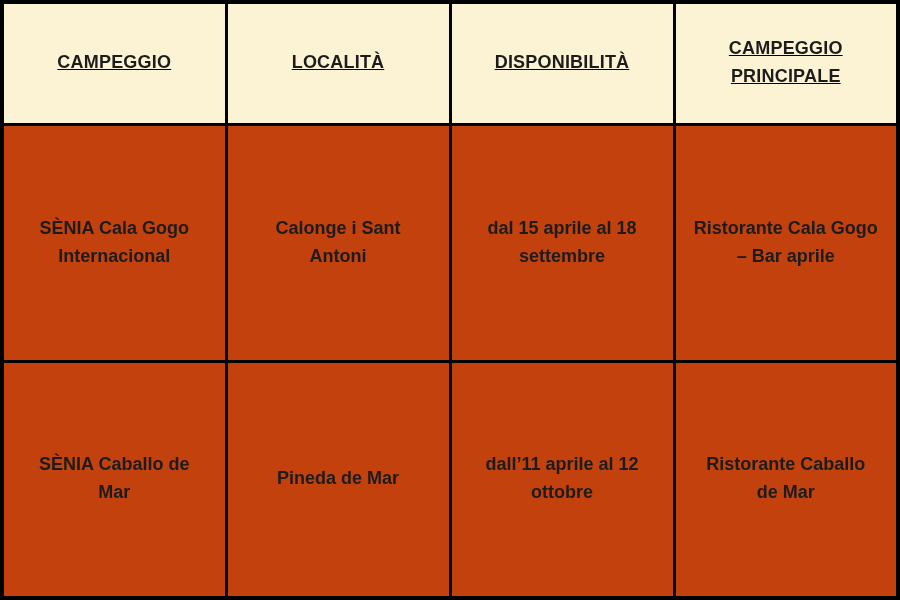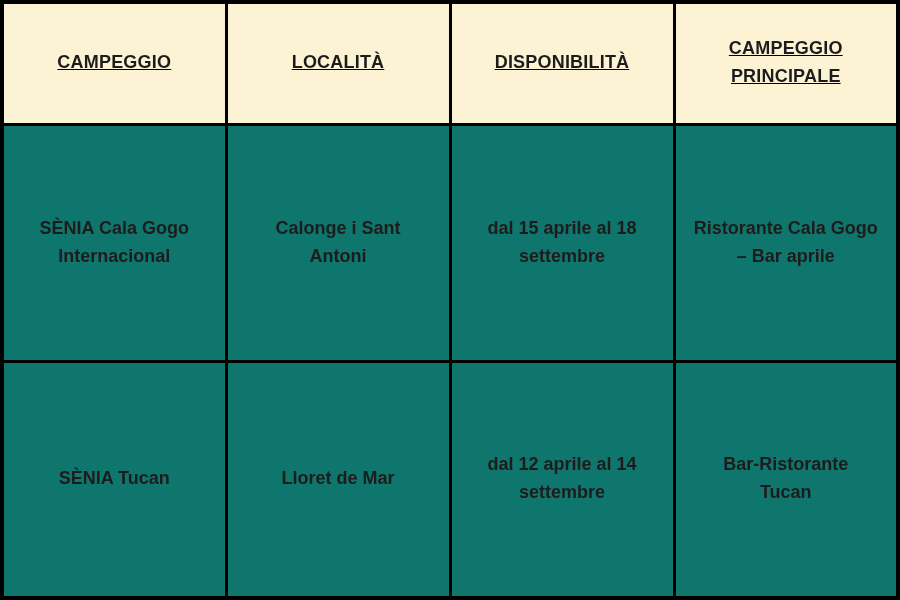--- a/index.html
+++ b/index.html
@@ -32,21 +32,21 @@
     white-space: pre-line;
     overflow: hidden;
   }
   table.camps thead tr { height: 122px; text-decoration: underline; }
   table.camps thead th {
     background: #fcf3d4;
     font-size: 18px;
     letter-spacing: 0.2px;
   }
   table.camps tbody tr { height: 119px; }
-  table.camps tbody td { background: #0f766e; }
+  table.camps tbody td { background: #c2410c; }
 </style>
 </head>
 <body>
 
 <table class="camps">
   <colgroup>
     <col>
       <col>
       <col>
       <col>
@@ -65,21 +65,22 @@
       <td>SÈNIA Cala Gogo
 Internacional</td>
       <td>Calonge i Sant
 Antoni</td>
       <td>dal 15 aprile al 18
 settembre</td>
       <td>Ristorante Cala Gogo
 – Bar aprile</td>
     </tr>
     <tr>
-      <td>SÈNIA Tucan</td>
-      <td>Lloret de Mar</td>
-      <td>dal 12 aprile al 14
-settembre</td>
-      <td>Bar-Ristorante
-Tucan</td>
+      <td>SÈNIA Caballo de
+Mar</td>
+      <td>Pineda de Mar</td>
+      <td>dall’11 aprile al 12
+ottobre</td>
+      <td>Ristorante Caballo
+de Mar</td>
     </tr>
   </tbody>
 </table>
 
 </body></html>

